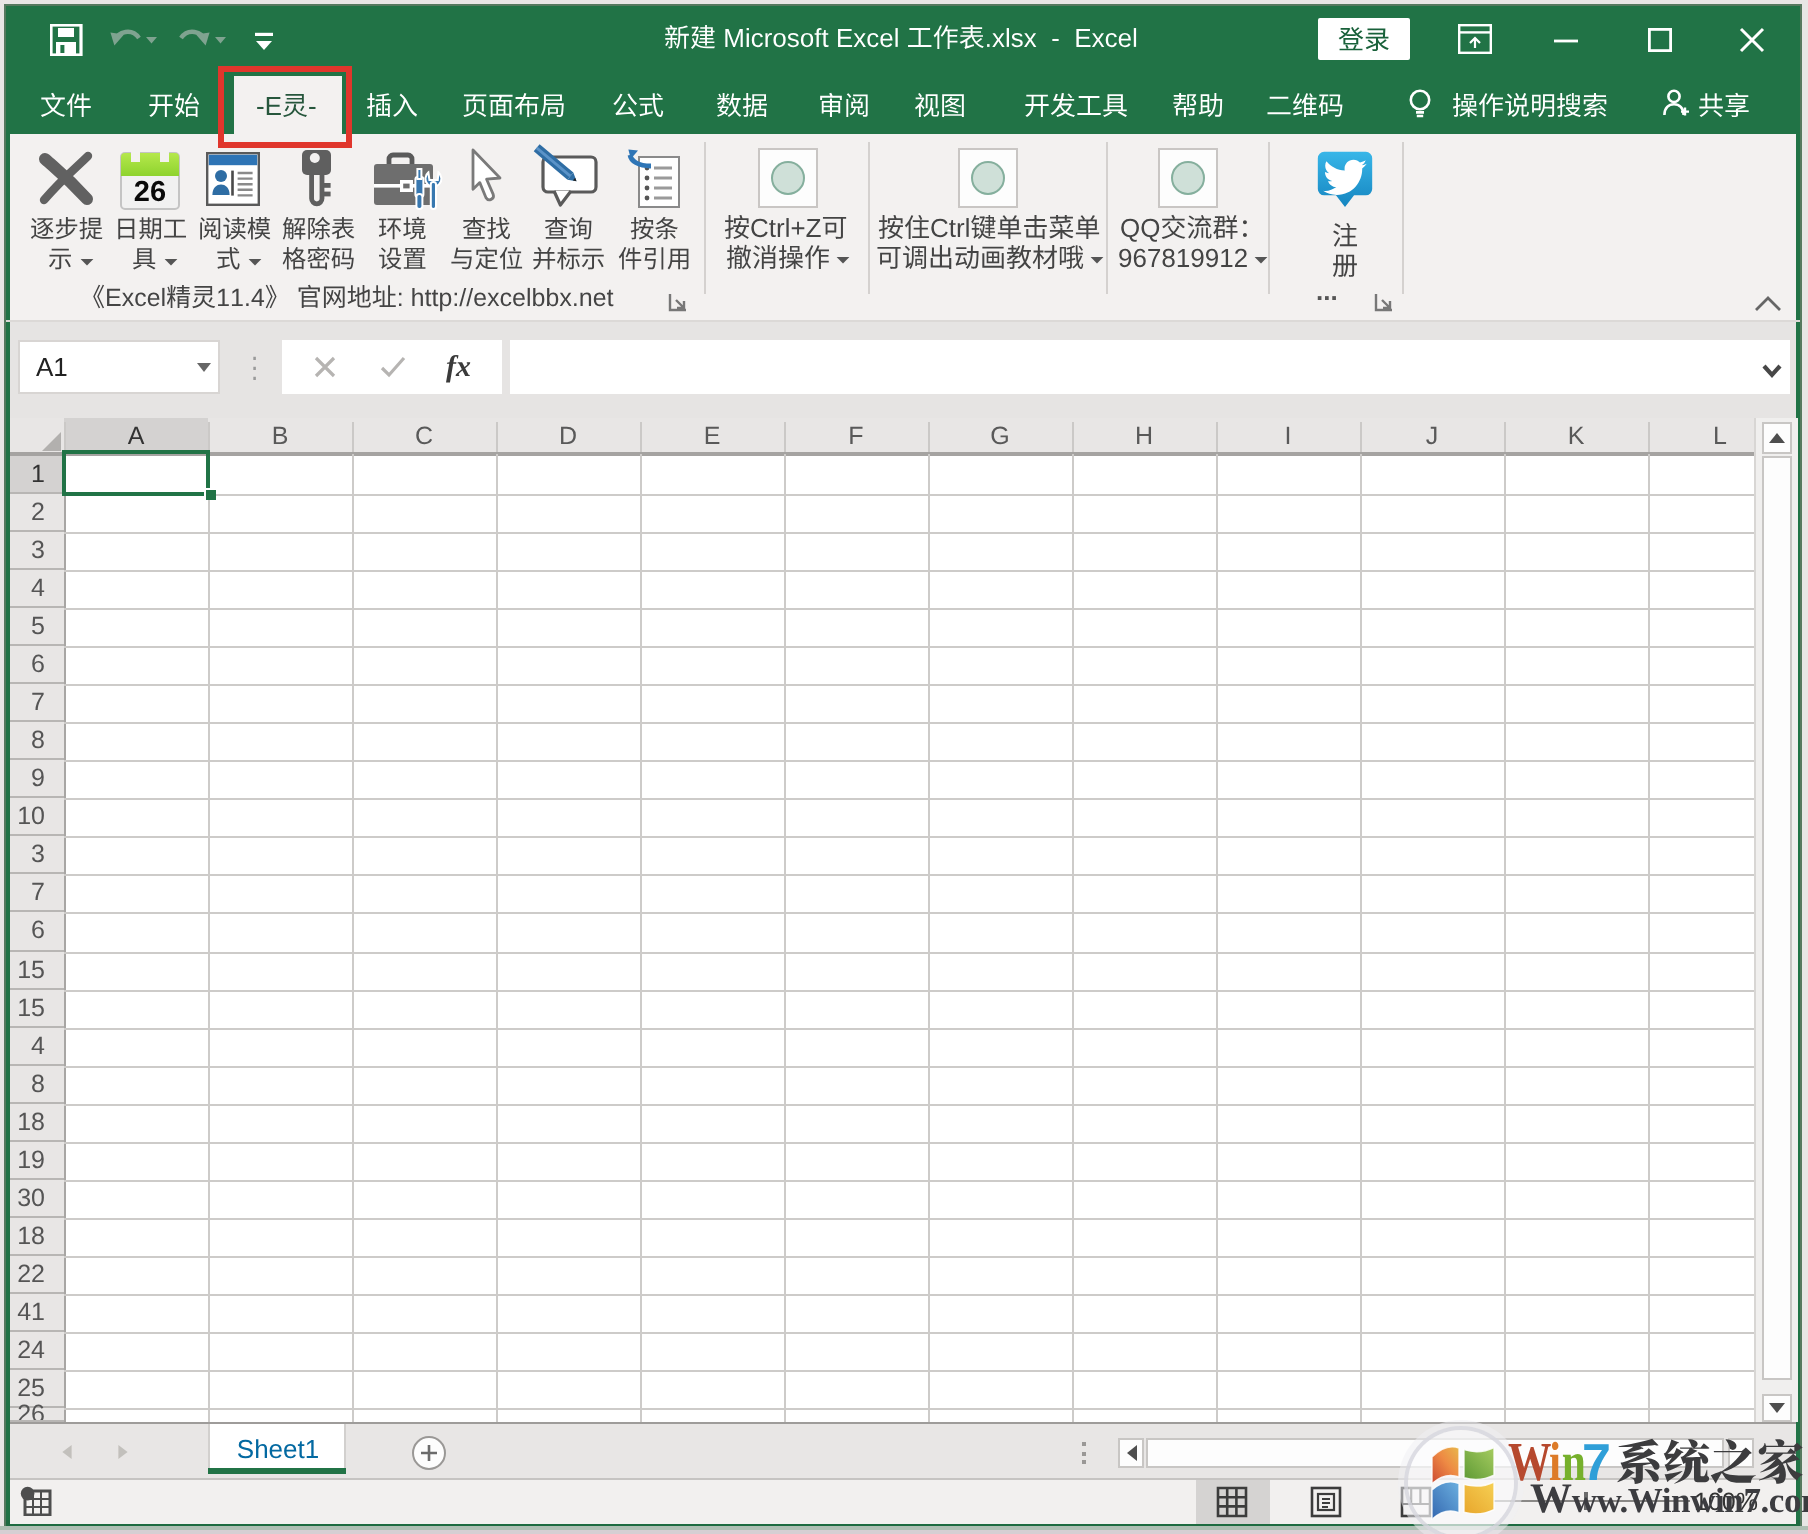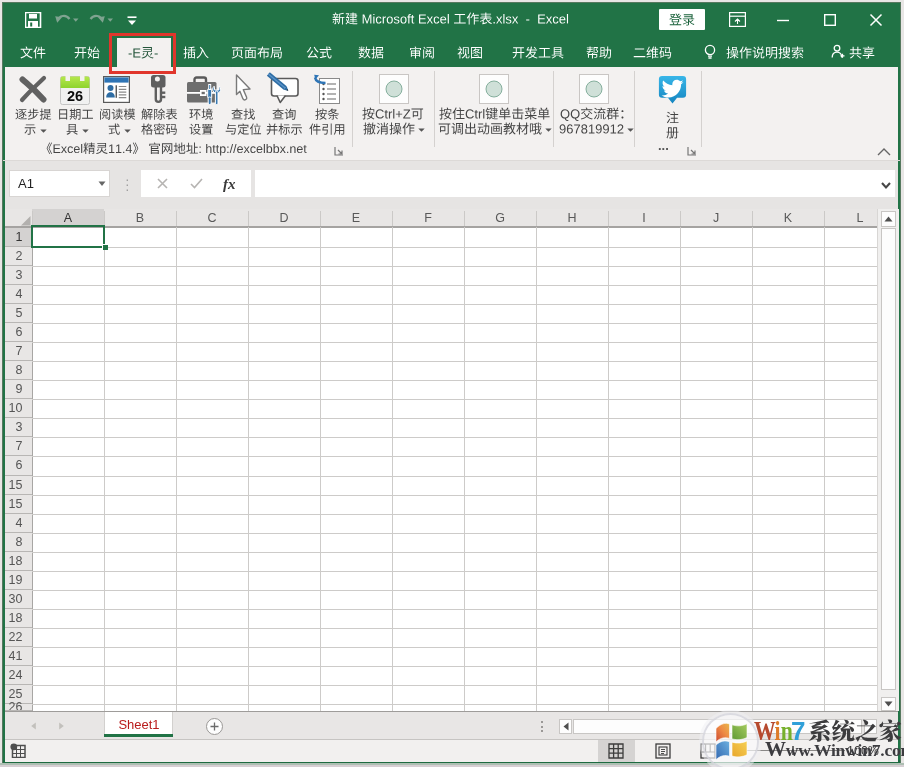--- a/index.html
+++ b/index.html
@@ -1338,21 +1338,21 @@
     <div style="position:absolute;left:5px;top:711px;width:893px;height:1px;background:#9e9c9a;"></div>
     <div style="position:absolute;left:5px;top:712px;width:893px;height:28px;background:#e8e6e5;"></div>
     <svg width="7" height="8" viewBox="0 0 7 8" style="position:absolute;left:30px;top:722px">
       <path d="M5.8 0.5 L1.2 4 L5.8 7.5 z" fill="#c2c0bc"></path>
     </svg>
     <svg width="7" height="8" viewBox="0 0 7 8" style="position:absolute;left:58px;top:722px">
       <path d="M1.2 0.5 L5.8 4 L1.2 7.5 z" fill="#c2c0bc"></path>
     </svg>
     <div style="position:absolute;left:104px;top:712px;width:69px;height:25px;background:#fff;border-left:1px solid #d2d0ce;border-right:1px solid #d2d0ce;"></div>
     <div style="position:absolute;left:104px;top:734px;width:69px;height:3px;background:#217346;"></div>
-    <div style="position:absolute;left:139px;top:717px;font-family:'Liberation Sans', sans-serif;font-size:13px;font-weight:normal;color:#b91c1c;letter-spacing:0;line-height:15px;white-space:pre;transform:translateX(-50%);">Sheet1</div>
+    <div style="position:absolute;left:139px;top:717px;font-family:'Liberation Sans', sans-serif;font-size:13px;font-weight:normal;color:#0369a1;letter-spacing:0;line-height:15px;white-space:pre;transform:translateX(-50%);">Sheet1</div>
     <svg width="19" height="19" viewBox="0 0 19 19" style="position:absolute;left:205px;top:717px">
       <circle cx="9.5" cy="9.5" r="8" fill="#fdfdfd" stroke="#9a9896"></circle>
       <path d="M9.5 5.5 v8 M5.5 9.5 h8" stroke="#6b6b6b" stroke-width="1.3"></path>
     </svg>
     <div style="position:absolute;left:541px;top:721px;width:2px;height:2px;background:#9a9896;"></div>
     <div style="position:absolute;left:541px;top:725.5px;width:2px;height:2px;background:#9a9896;"></div>
     <div style="position:absolute;left:541px;top:730px;width:2px;height:2px;background:#9a9896;"></div>
     <div style="position:absolute;left:559px;top:719px;width:13px;height:15px;background:#fdfdfd;border:1px solid #c8c6c4;"></div>
     <svg width="6" height="9" viewBox="0 0 6 9" style="position:absolute;left:563px;top:722px">
       <path d="M5.5 0.5 L0.5 4.5 L5.5 8.5 z" fill="#4e4e4e"></path>

